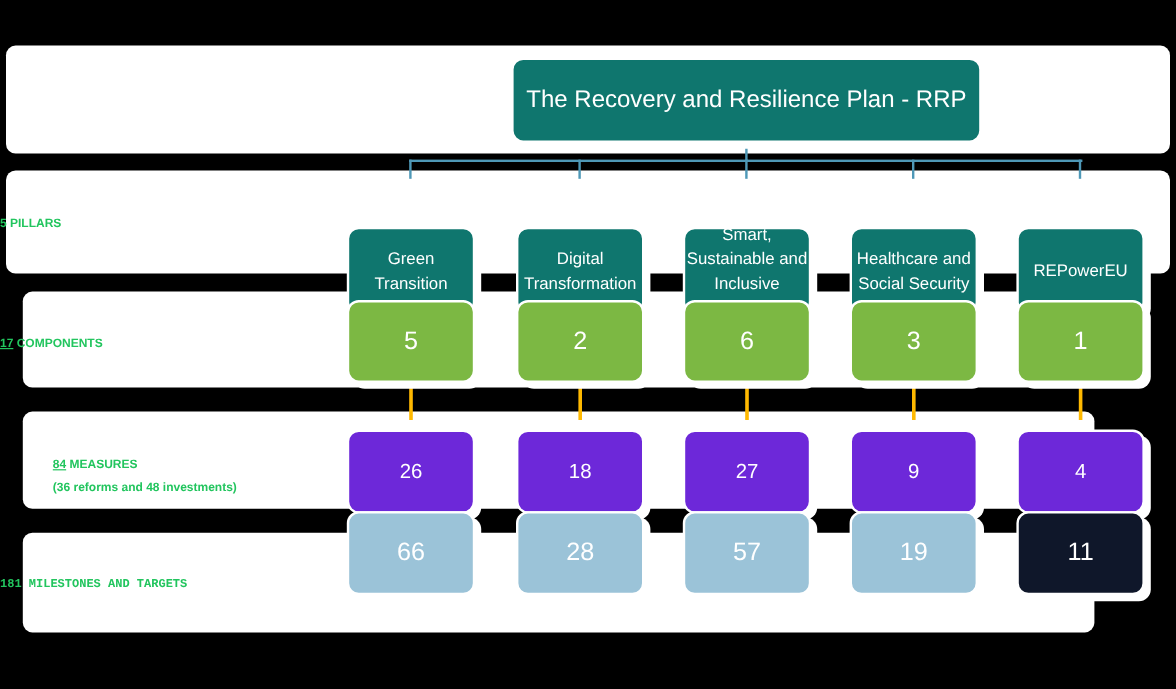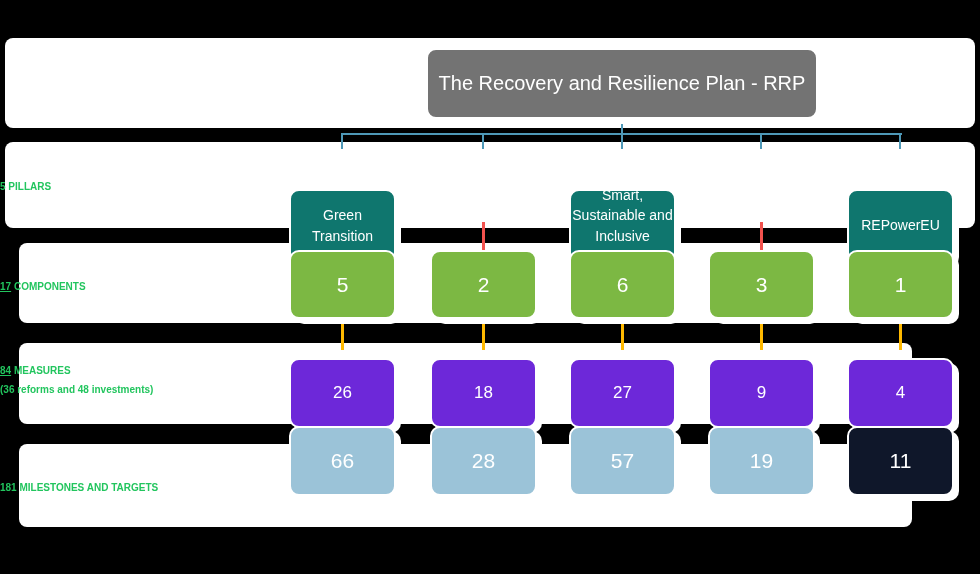--- a/index.html
+++ b/index.html
@@ -23,21 +23,21 @@
     border-radius: 10px;
     color: #ffffff;
     display: flex;
     align-items: center;
     justify-content: center;
     text-align: center;
     box-shadow: 5px 5px 0 #ffffff;
   }
   .title-box {
     left: 426px; top: 48px; width: 392px; height: 71px;
-    background: #737373;
+    background: #0f766e;
     font-size: 20px;
     white-space: nowrap;
   }
   .pillar-box {
     top: 149px; height: 73px; width: 107px;
     background: #0f766e;
     font-size: 14px;
     line-height: 1.45;
     white-space: pre-line;
     margin-top: 40px;
@@ -115,31 +115,35 @@
   <div class="line yellow" style="left:621px; top:420px; width:3px; height:31px;"></div>
   <div class="line yellow" style="left:760px; top:420px; width:3px; height:31px;"></div>
   <div class="line yellow" style="left:899px; top:420px; width:3px; height:31px;"></div>
 
   <div class="box title-box">
     <span>The Recovery and Resilience Plan - RRP</span>
   </div>
 
   <div class="row-label" style="top:177px;">5 PILLARS</div>
   <div class="row-label" style="top:277px;"><span class="u">17</span><span> COMPONENTS</span></div>
-  <div class="row-label" style="top:361px;">
+  <div class="row-label" style="top:378px;padding-left:44px;">
     <div><span class="u">84</span><span> MEASURES</span></div>
     <div>(36 reforms and 48 investments)</div>
   </div>
-  <div class="row-label" style="top:478px;">181 MILESTONES AND TARGETS</div>
+  <div class="row-label" style="top:478px;font-family:Liberation Mono, monospace;">181 MILESTONES AND TARGETS</div>
 
   <div class="box pillar-box col0"><span>Green
 Transition</span></div>
+  <div class="box pillar-box col1"><span>Digital
+Transformation</span></div>
   <div class="box pillar-box col2"><span>Smart,
 Sustainable and
 Inclusive Growth</span></div>
+  <div class="box pillar-box col3"><span>Healthcare and
+Social Security</span></div>
   <div class="box pillar-box col4"><span>REPowerEU</span></div>
 
   <div class="box comp-box col0">
       <span>5</span>
     </div>
   <div class="box comp-box col1">
       <span>2</span>
     </div>
   <div class="box comp-box col2">
       <span>6</span>

